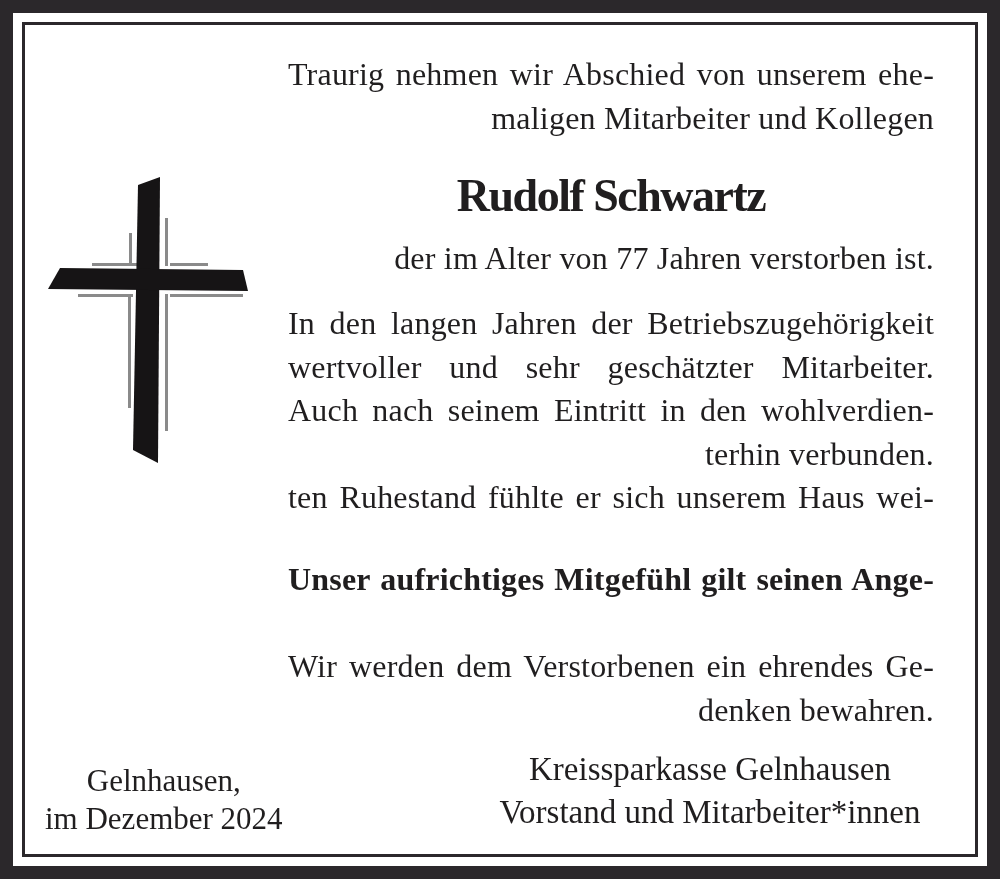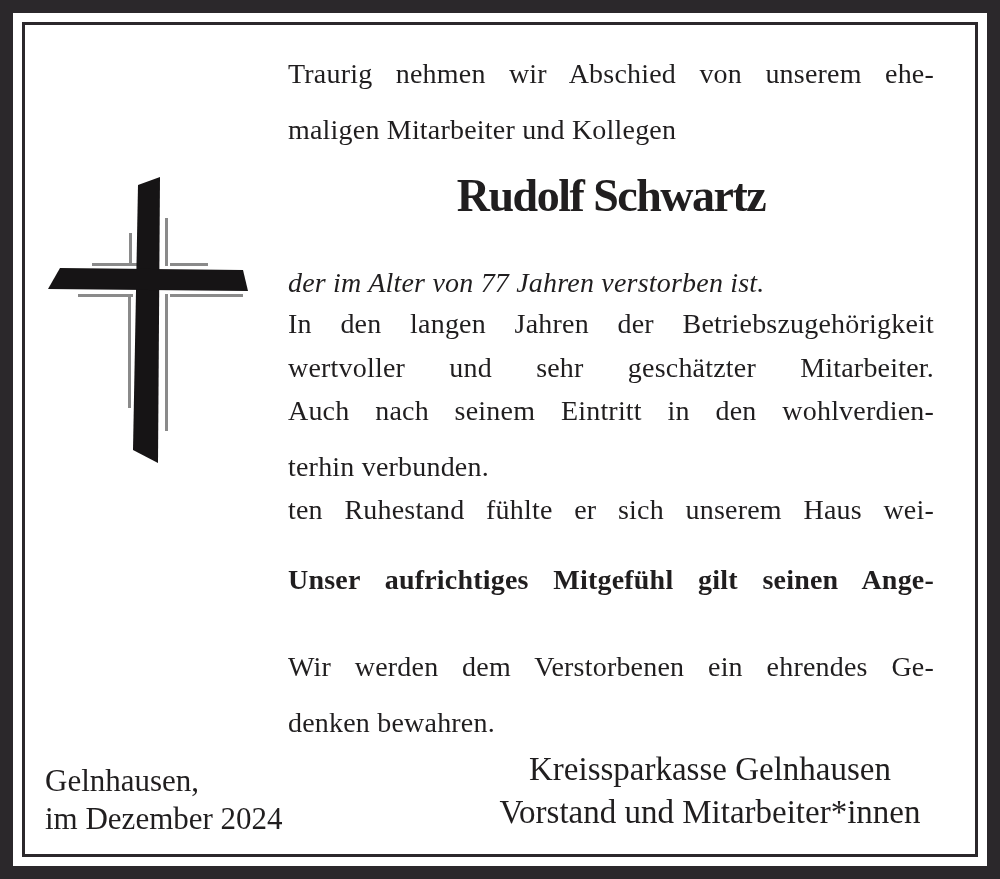--- a/index.html
+++ b/index.html
@@ -28,67 +28,66 @@
     inset: 22px;
     border: 3px solid #2b282b;
     box-sizing: border-box;
     pointer-events: none;
   }
   
   .abs { position: absolute; }
   .body-col {
     left: 288px;
     width: 646px;
-    font-size: 28px;
+    font-size: 32px;
     line-height: 43.5px;
     letter-spacing: 0.2px;
   }
   .line { display: block; }
   .jl {               
     text-align: justify;
     text-align-last: justify;
     white-space: nowrap;
   }
   .ll {               
-    text-align: left;
+    text-align: right;
     white-space: nowrap;
-    margin-top: 12px;
   }
   .intro { top: 52px; line-height: 44px; }
   .deceased-name {
     top: 156px;
     left: 288px;
     width: 646px;
     font-size: 46px;
     line-height: 80px;
     font-weight: bold;
     letter-spacing: -1.5px;
     text-align: center;
     white-space: nowrap;
   }
-  .age-line { top: 249px; font-style: italic; }
+  .age-line { top: 237px; }
   .para-1 { top: 302px; }
   .para-2 { top: 558px; font-weight: bold; }
   .para-3 { top: 645px; }
   .signature {
     top: 748px;
     left: 435px;
     width: 550px;
     font-size: 33px;
     line-height: 43px;
     text-align: center;
     white-space: nowrap;
   }
   .signature .org { font-weight: normal; }
   .place-date {
     top: 762px;
     left: 45px;
     font-size: 31px;
     line-height: 38px;
-    text-align: left;
+    text-align: center;
     white-space: nowrap;
   }
   
   .cross-wrap {
     position: absolute;
     left: 48px;
     top: 173px;
     width: 200px;
     height: 292px;
   }

